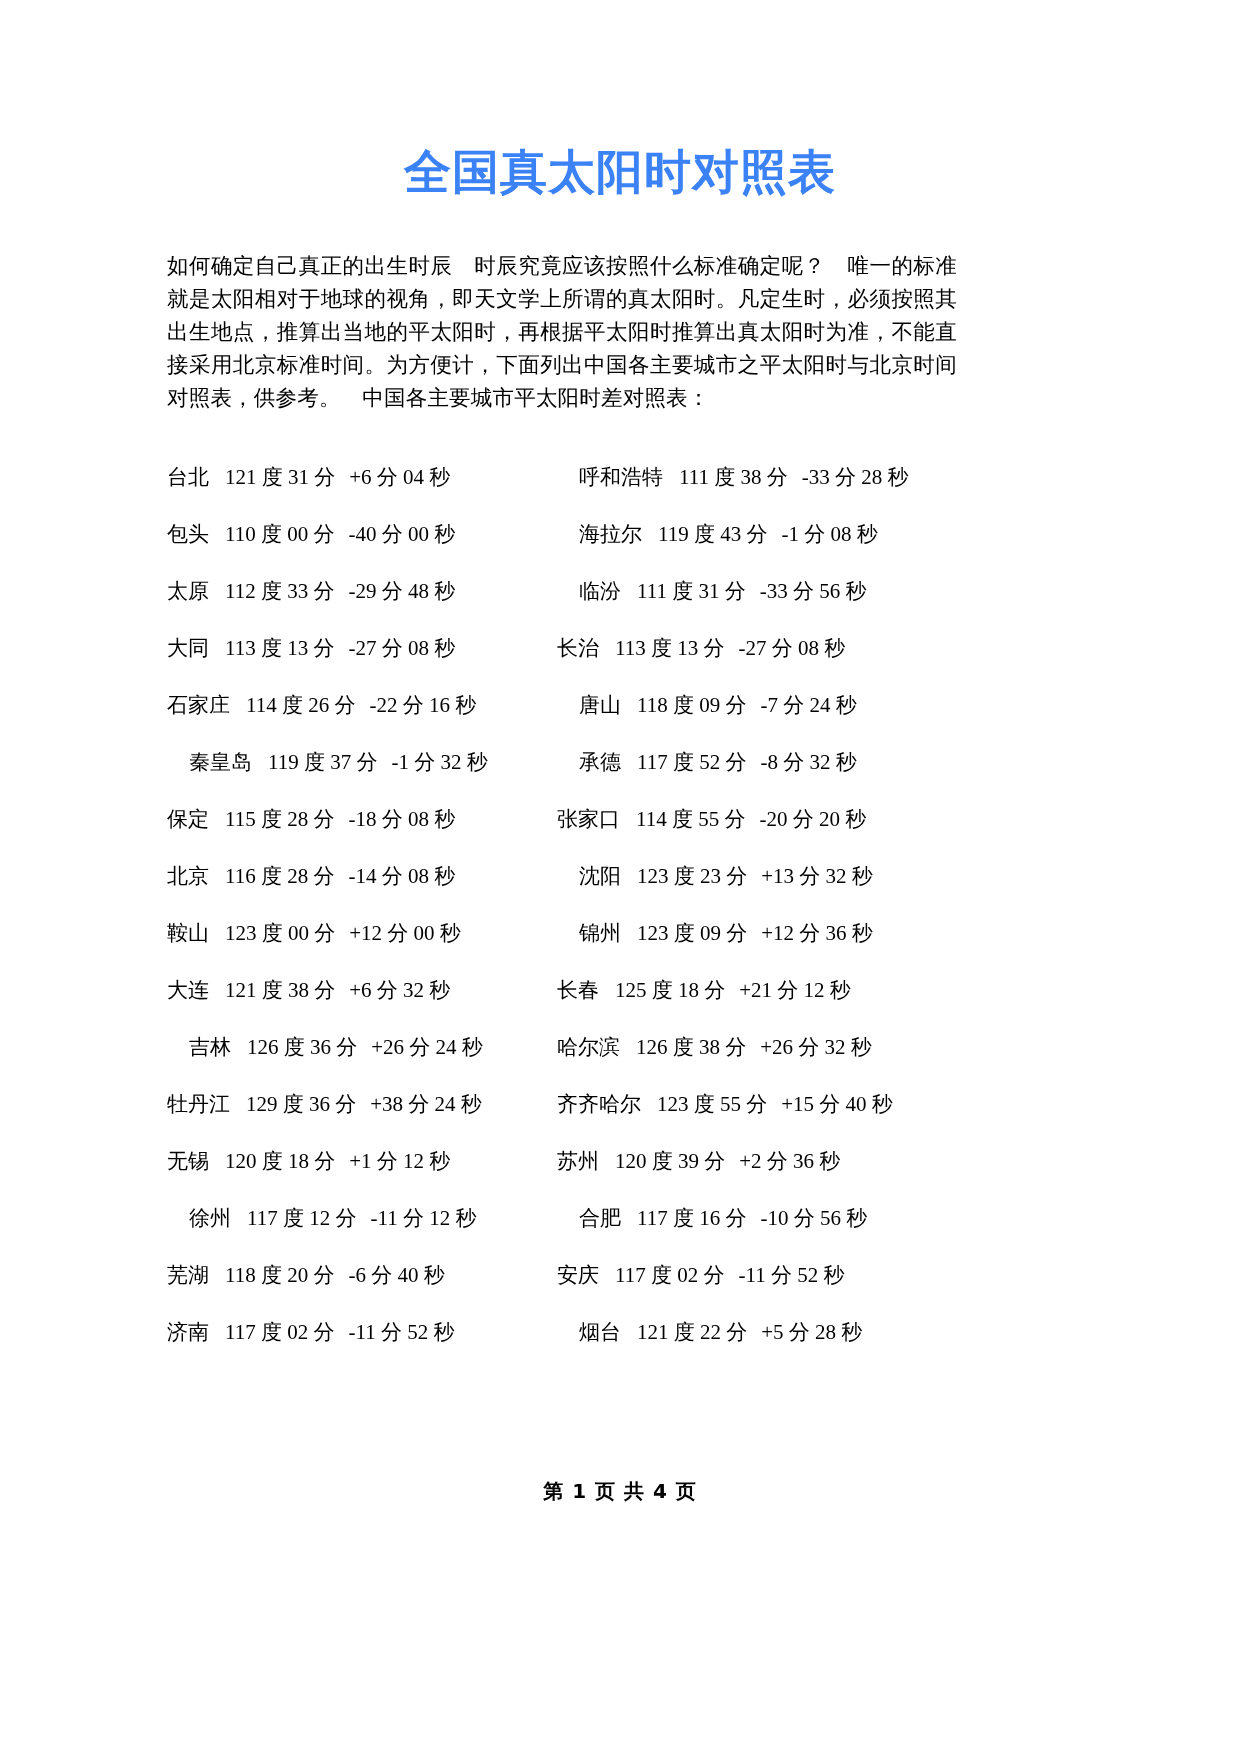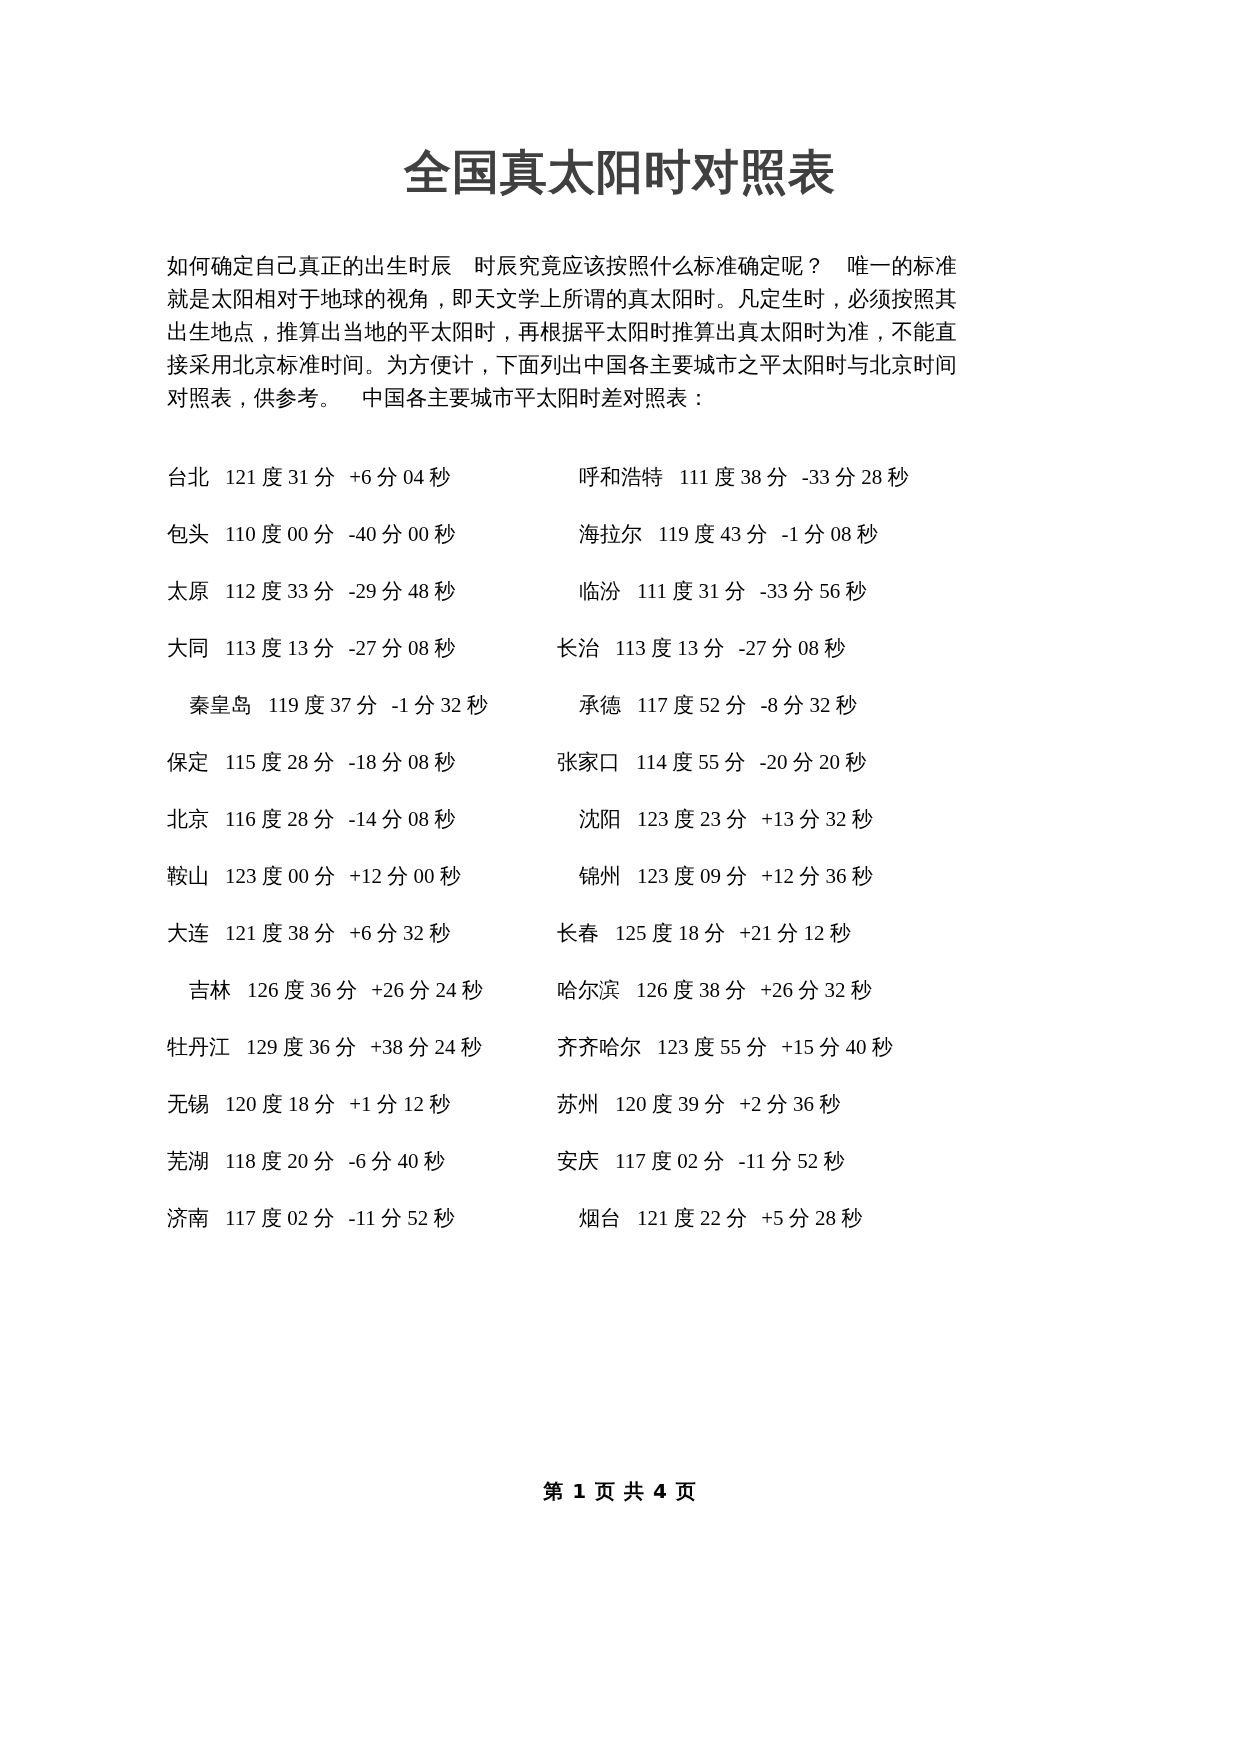--- a/index.html
+++ b/index.html
@@ -24,21 +24,21 @@
   }
   .doc-title {
     text-align: center;
     font-family: "DejaVu Sans", "Liberation Sans", sans-serif;
     font-weight: bold;
     font-size: 47px;
     letter-spacing: 1px;
     margin: 0;
     padding-top: 146px;
     line-height: 1.1;
-    color: #404040;
+    color: #3b82f6;
   }
   .intro {
     margin: 12px;
     padding: 0;
     width: 790px;
     margin-left: 167px;
     margin-top: 52px;
     font-size: 21.5px;
     line-height: 33px;
     text-align: justify;
@@ -154,20 +154,36 @@
         </div>
         <div class="cell cell-right ind-0">
           <span class="city">长治</span>
           <span class="gap-a"></span>
           <span class="num">113 度 13 分</span>
           <span class="gap-b"></span>
           <span class="num">-27 分 08 秒</span>
         </div>
       </div>
       <div class="row">
+        <div class="cell cell-left ind-0">
+          <span class="city">石家庄</span>
+          <span class="gap-a"></span>
+          <span class="num">114 度 26 分</span>
+          <span class="gap-b"></span>
+          <span class="num">-22 分 16 秒</span>
+        </div>
+        <div class="cell cell-right ind-1">
+          <span class="city">唐山</span>
+          <span class="gap-a"></span>
+          <span class="num">118 度 09 分</span>
+          <span class="gap-b"></span>
+          <span class="num">-7 分 24 秒</span>
+        </div>
+      </div>
+      <div class="row">
         <div class="cell cell-left ind-1">
           <span class="city">秦皇岛</span>
           <span class="gap-a"></span>
           <span class="num">119 度 37 分</span>
           <span class="gap-b"></span>
           <span class="num">-1 分 32 秒</span>
         </div>
         <div class="cell cell-right ind-1">
           <span class="city">承德</span>
           <span class="gap-a"></span>
@@ -282,20 +298,36 @@
         </div>
         <div class="cell cell-right ind-0">
           <span class="city">苏州</span>
           <span class="gap-a"></span>
           <span class="num">120 度 39 分</span>
           <span class="gap-b"></span>
           <span class="num">+2 分 36 秒</span>
         </div>
       </div>
       <div class="row">
+        <div class="cell cell-left ind-1">
+          <span class="city">徐州</span>
+          <span class="gap-a"></span>
+          <span class="num">117 度 12 分</span>
+          <span class="gap-b"></span>
+          <span class="num">-11 分 12 秒</span>
+        </div>
+        <div class="cell cell-right ind-1">
+          <span class="city">合肥</span>
+          <span class="gap-a"></span>
+          <span class="num">117 度 16 分</span>
+          <span class="gap-b"></span>
+          <span class="num">-10 分 56 秒</span>
+        </div>
+      </div>
+      <div class="row">
         <div class="cell cell-left ind-0">
           <span class="city">芜湖</span>
           <span class="gap-a"></span>
           <span class="num">118 度 20 分</span>
           <span class="gap-b"></span>
           <span class="num">-6 分 40 秒</span>
         </div>
         <div class="cell cell-right ind-0">
           <span class="city">安庆</span>
           <span class="gap-a"></span>

